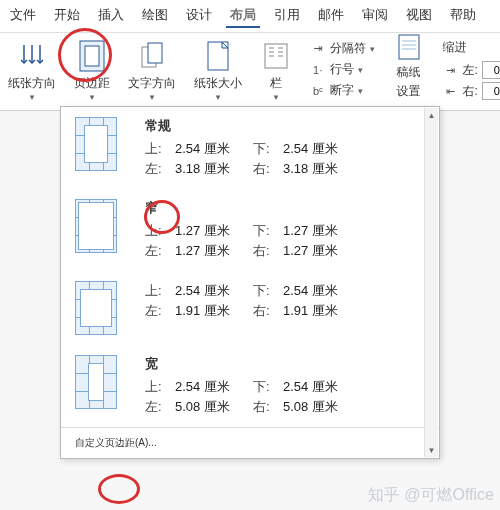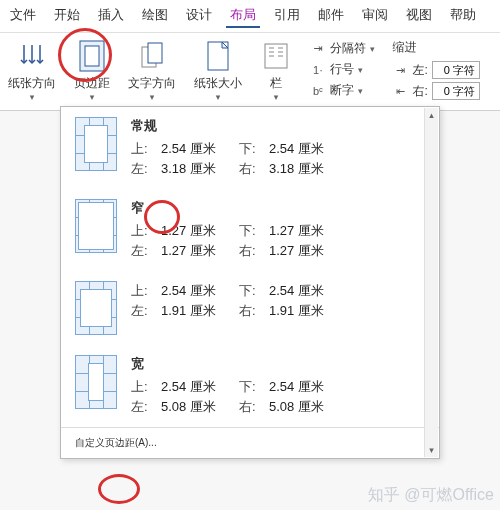--- a/index.html
+++ b/index.html
@@ -1,20 +1,20 @@
 <!DOCTYPE html>
 <html><head>
 <meta charset="utf-8">
 <style>
   * { box-sizing: border-box; margin: 0; padding: 0; font-family: "Microsoft YaHei", "Segoe UI", sans-serif; }
   body { background: #f7f7f7; width: 500px; height: 510px; overflow: hidden; font-size: 13px; color: #333; }
 
   .menubar { background: #fff; border-bottom: 1px solid #e0e0e0; padding: 4px 6px; display: flex; gap: 10px; }
   .menubar span { cursor: pointer; padding: 2px 4px; font-size: 13px; }
-  .menubar .active { font-weight: normal; color: #a21caf; border-bottom: 2px solid #2b5797; }
+  .menubar .active { font-weight: bold; color: #737373; border-bottom: 2px solid #2b5797; }
 
   .ribbon { background: #fff; border-bottom: 1px solid #d0d0d0; padding: 6px 8px 10px 8px; display: flex; gap: 18px; height: 78px; }
   .rgrp { display: flex; flex-direction: column; align-items: center; justify-content: flex-end; gap: 2px; cursor: pointer; }
   .rlbl { font-size: 12px; color: #333; white-space: nowrap; }
   .drop { font-size: 9px; color: #666; line-height: 6px; }
   .ricon { width: 32px; height: 36px; display: flex; align-items: center; justify-content: center; }
 
   .smallgrp { display: flex; flex-direction: column; gap: 4px; justify-content: center; font-size: 12px; }
   .smallrow { display: flex; align-items: center; gap: 4px; cursor: pointer; white-space: nowrap; }
   .smicon { width: 16px; height: 16px; display: inline-flex; align-items: center; justify-content: center; font-size: 11px; color: #555; }
@@ -23,21 +23,21 @@
   .indtitle { font-size: 12px; color: #333; margin-bottom: 2px; }
   .indrow { display: flex; align-items: center; gap: 4px; }
   .indinput { border: 1px solid #aaa; width: 48px; height: 18px; font-size: 11px; padding: 0 4px; text-align: right; background: #fff; }
 
   .redcircle { position: absolute; border: 3px solid #d83030; border-radius: 50%; pointer-events: none; }
   .rc1 { width: 54px; height: 54px; top: 28px; left: 58px; }
   .rc2 { width: 36px; height: 34px; top: 200px; left: 144px; }
   .rc3 { width: 42px; height: 30px; top: 474px; left: 98px; }
 
   .dropdown { position: absolute; top: 106px; left: 60px; width: 380px; background: #fff; border: 1px solid #b8b8b8; box-shadow: 2px 2px 6px rgba(0,0,0,0.15); }
-  .preset { padding: 10px 16px 10px 14px; display: flex; gap: 14px; }
+  .preset { padding: 10px 16px 10px 14px; display: flex; gap: 28px; }
   .thumb { width: 42px; height: 54px; position: relative; flex-shrink: 0; }
   .thumb .outer { position: absolute; inset: 0; border: 1.5px solid #7aa8d8; background: #e8f0fa; }
   .thumb .inner { position: absolute; border: 1px solid #7aa8d8; background: #fff; }
   .thumb.normal .inner { top: 8px; bottom: 8px; left: 9px; right: 9px; }
   .thumb.narrow .inner { top: 3px; bottom: 3px; left: 3px; right: 3px; }
   .thumb.medium .inner { top: 8px; bottom: 8px; left: 5px; right: 5px; }
   .thumb.wide   .inner { top: 8px; bottom: 8px; left: 13px; right: 13px; }
   .thumb .vline { position: absolute; top: 0; bottom: 0; width: 1px; background: #7aa8d8; }
   .thumb .hline { position: absolute; left: 0; right: 0; height: 1px; background: #7aa8d8; }
 
@@ -153,20 +153,32 @@
         <span>行号</span> 
         <span class="drop">▾</span>
       </div>
     <div class="smallrow">
         <span class="smicon">bᶜ</span>
         <span>断字</span> 
         <span class="drop">▾</span>
       </div>
   </div>
 
+  <div class="rgrp">
+    <div class="ricon">
+      <svg width="26" height="30">
+          <rect x="3" y="3" width="20" height="24" fill="#fff" stroke="#2b5797"></rect>
+          <line x1="6" y1="9" x2="20" y2="9" stroke="#9bbde0"></line>
+          <line x1="6" y1="13" x2="20" y2="13" stroke="#9bbde0"></line>
+          <line x1="6" y1="17" x2="20" y2="17" stroke="#9bbde0"></line>
+        </svg>
+    </div>
+    <span class="rlbl">稿纸</span>
+    <span class="rlbl">设置</span>
+  </div>
 
   <div class="indentgrp">
     <div class="indtitle">缩进</div>
     <div class="indrow">
       <span class="smicon">⇥</span>
       <span>左:</span>
       <input class="indinput" value="0 字符" style="">
     </div>
     <div class="indrow">
       <span class="smicon">⇤</span>

